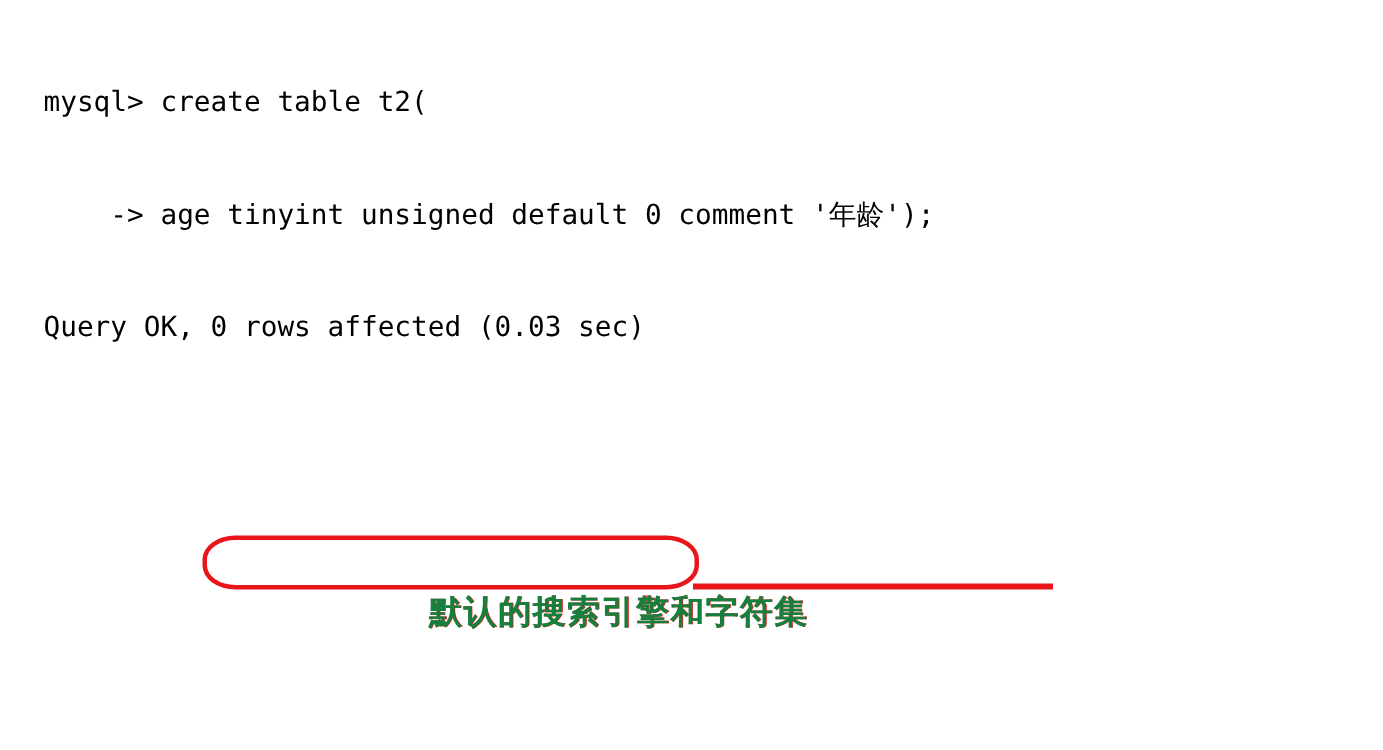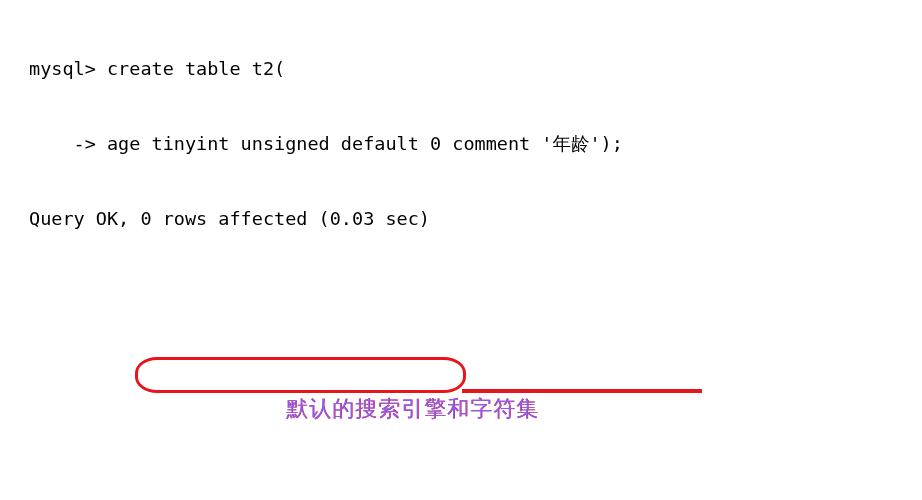--- a/index.html
+++ b/index.html
@@ -45,23 +45,23 @@
     box-sizing: border-box;
     pointer-events: none;
   }
   .ann-tail {
     position: absolute;
     background: #e8161a;
     pointer-events: none;
   }
   .ann-text {
     position: absolute;
-    color: #8b5cf6;
+    color: #15803d;
     font-family: "DejaVu Sans", "Liberation Sans", sans-serif;
-    font-weight: normal;
+    font-weight: bold;
     font-size: 22px;
     line-height: 24px;
     white-space: pre;
     letter-spacing: 1px;
     text-shadow: 0.5px 0 0 #e8161a;
   }
 </style>
 </head>
 <body>
 

